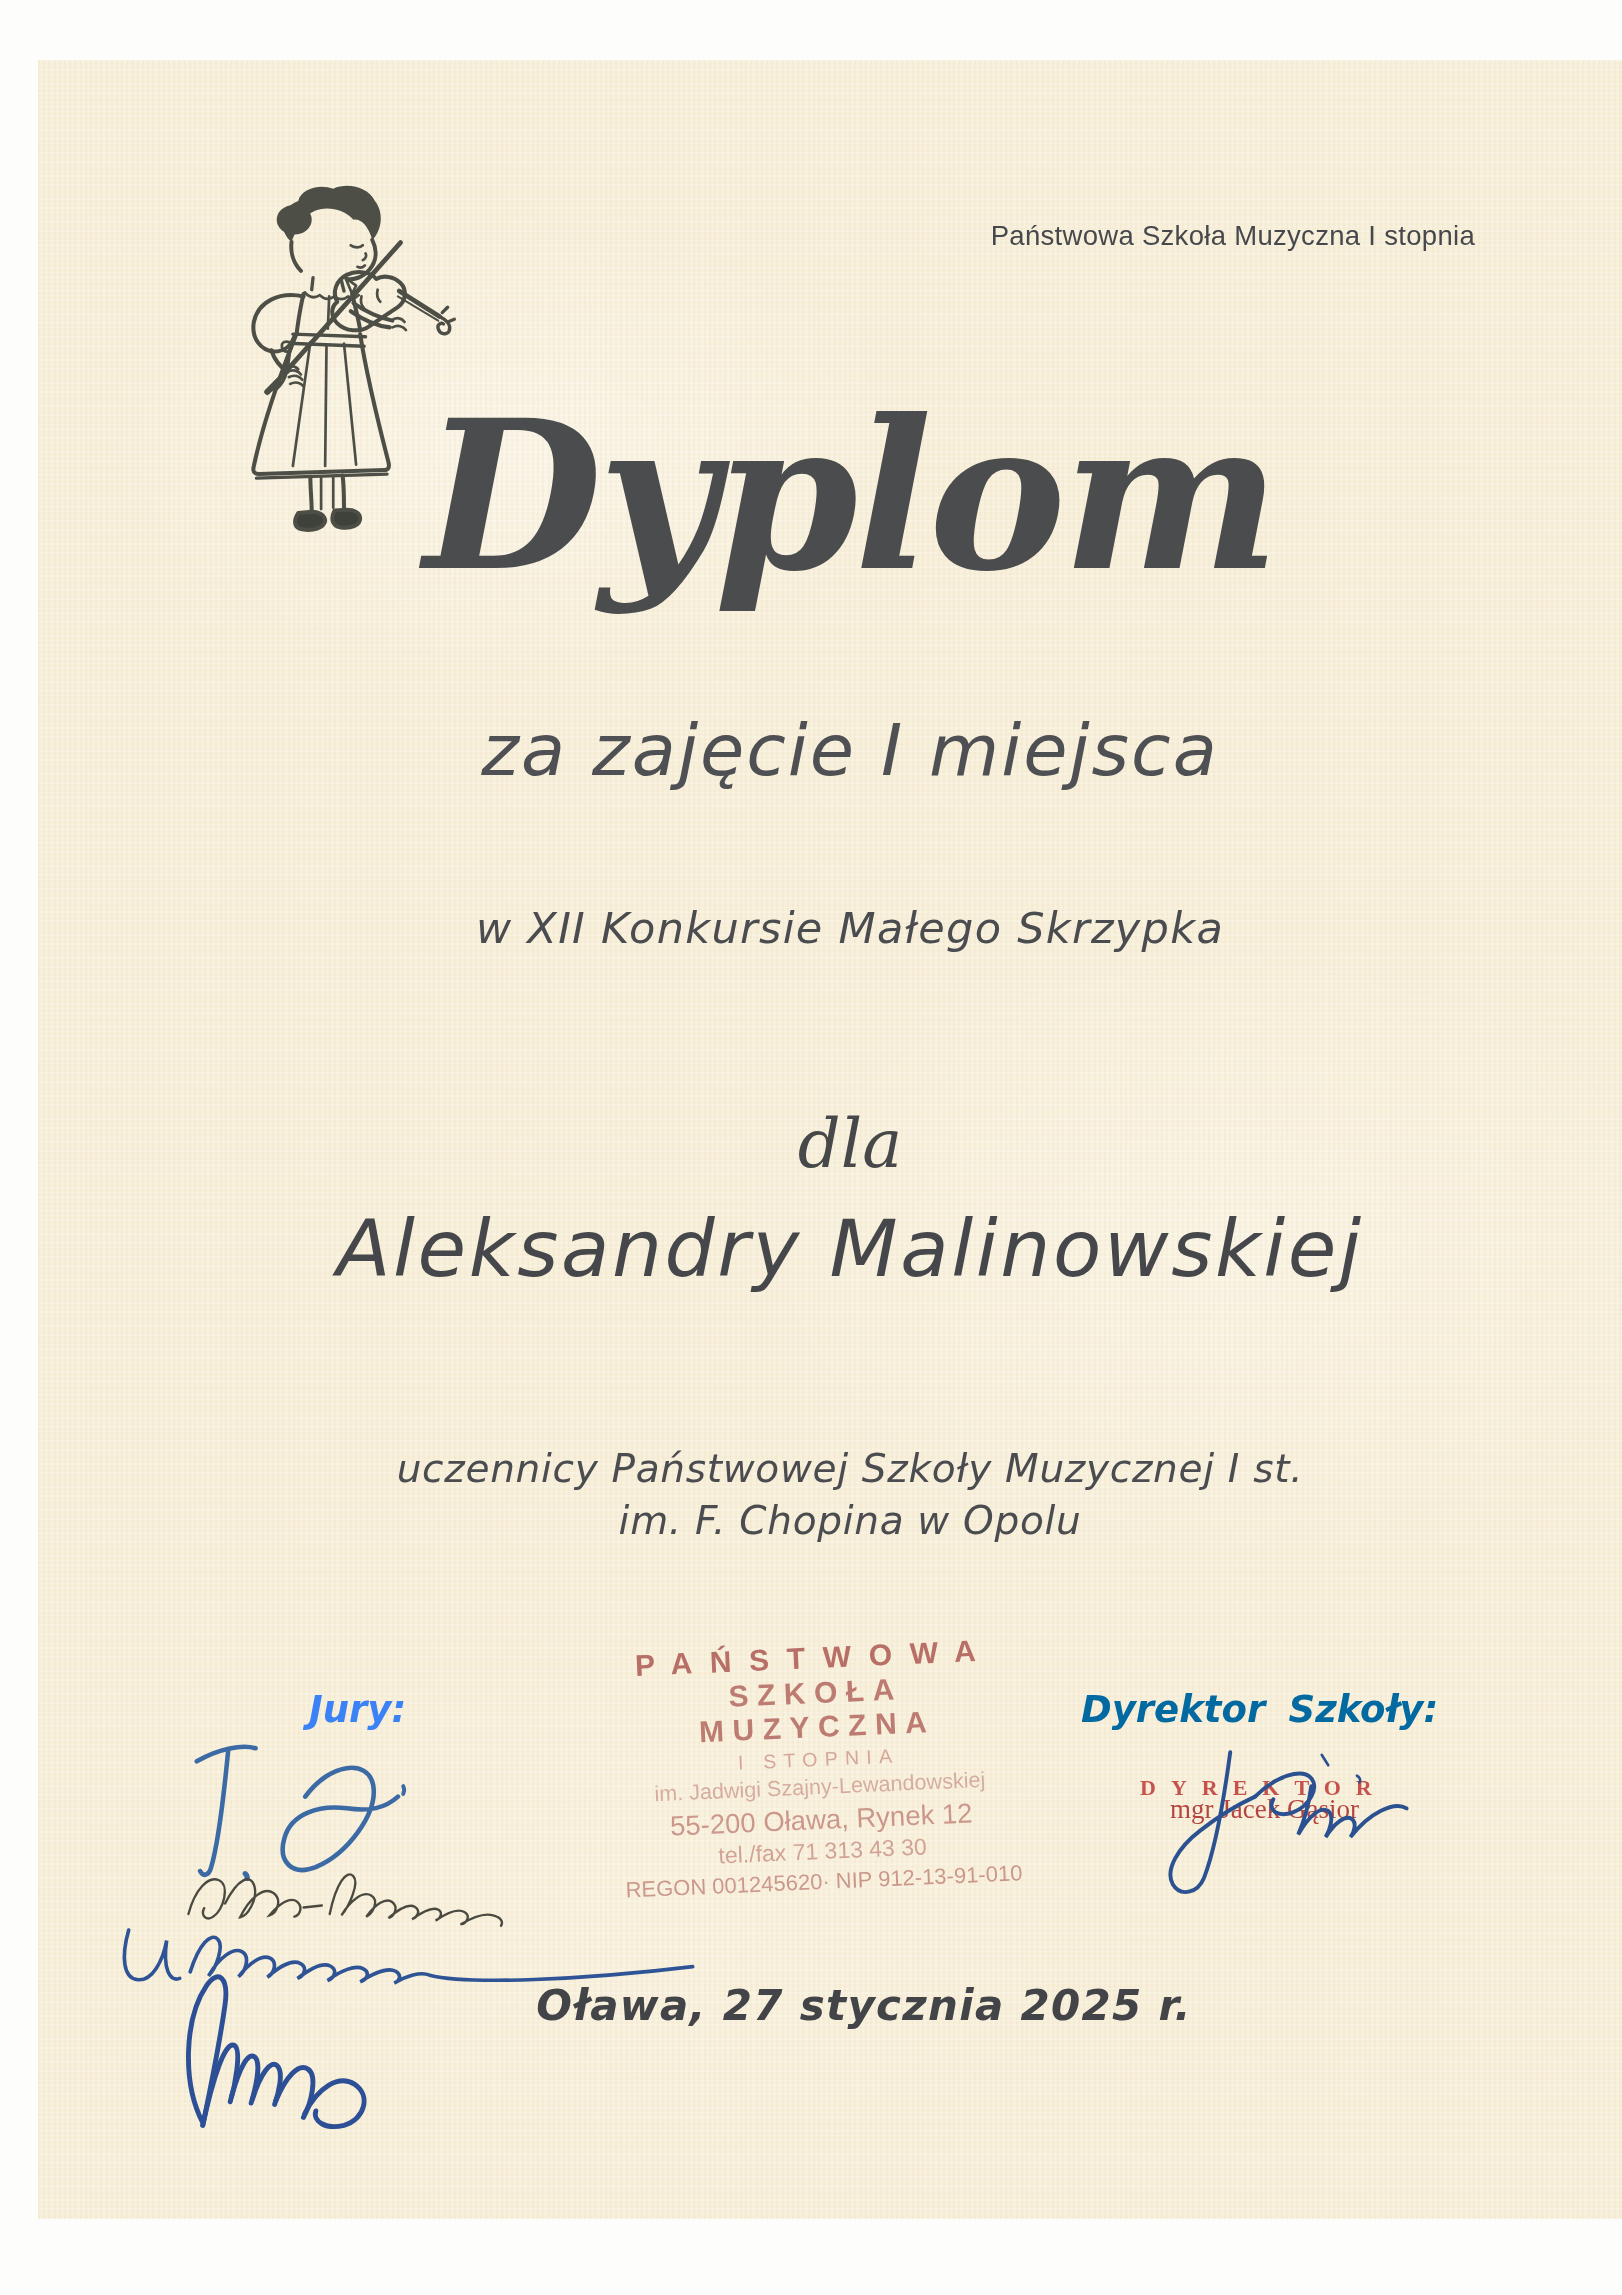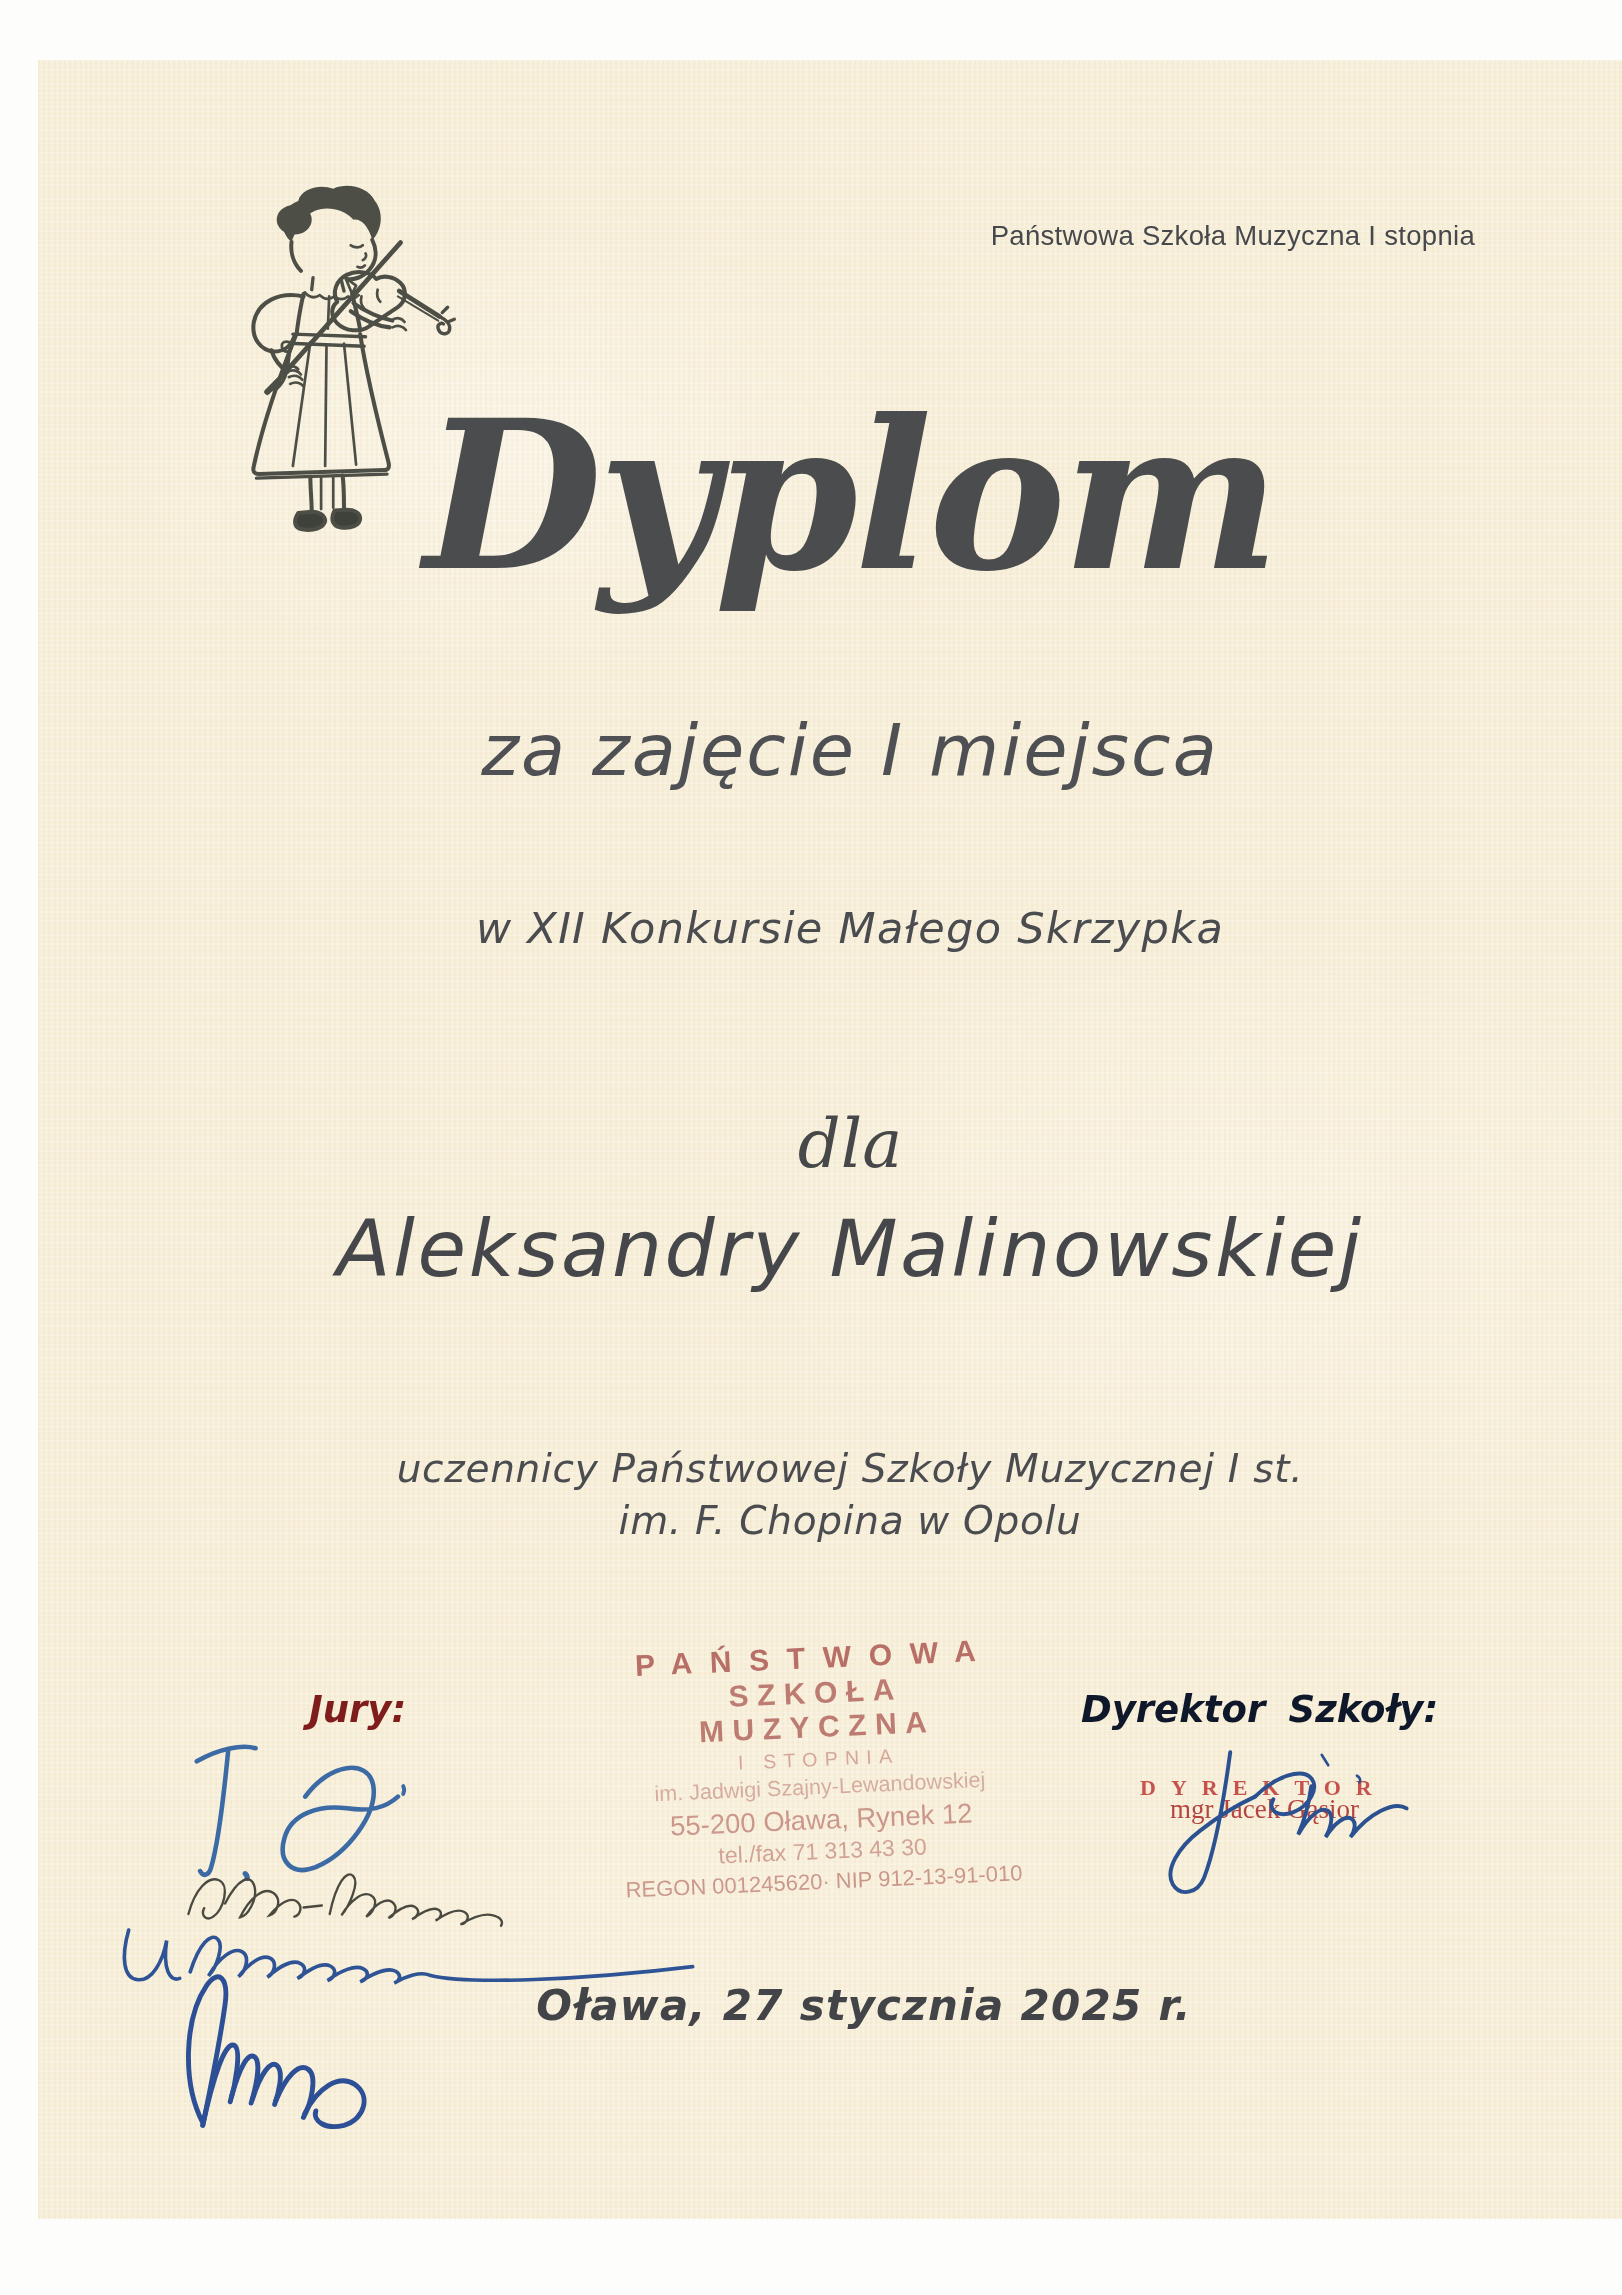--- a/index.html
+++ b/index.html
@@ -47,25 +47,25 @@
   .recipient{
     top:1203px;
     font-style:italic;font-size:79px;color:#45474b;letter-spacing:2.6px;font-weight:500;
   }
   .school{
     top:1443px;
     font-style:italic;font-size:39px;line-height:52px;color:#4a4c50;letter-spacing:0.7px;font-weight:500;
   }
   .jury-label{
     left:309px;top:1688px;
-    font-style:italic;font-weight:bold;font-size:37px;color:#7f1d1d;text-align:right;
+    font-style:italic;font-weight:bold;font-size:37px;color:#3b82f6;text-align:right;
   }
   .director-label{
     left:1081px;top:1688px;
-    font-style:italic;font-weight:bold;font-size:37px;color:#0f172a;word-spacing:10.5px;
+    font-style:italic;font-weight:bold;font-size:37px;color:#0369a1;word-spacing:10.5px;
   }
   .stamp{
     left:607px;top:1641px;width:424px;text-align:center;
     transform:rotate(-2.5deg);
     font-family:"Liberation Sans",sans-serif;color:#a8504b;
   }
   .stamp .s1{font-weight:bold;font-size:30px;letter-spacing:17.7px;opacity:.8;}
   .stamp .s2{font-weight:bold;font-size:30px;letter-spacing:8.5px;opacity:.72;margin-top:1.3px;}
   .stamp .s3{font-size:19.6px;letter-spacing:7.2px;opacity:.45;margin-top:3.9px;}
   .stamp .s4{font-size:21.6px;opacity:.42;margin-top:2.6px;}

